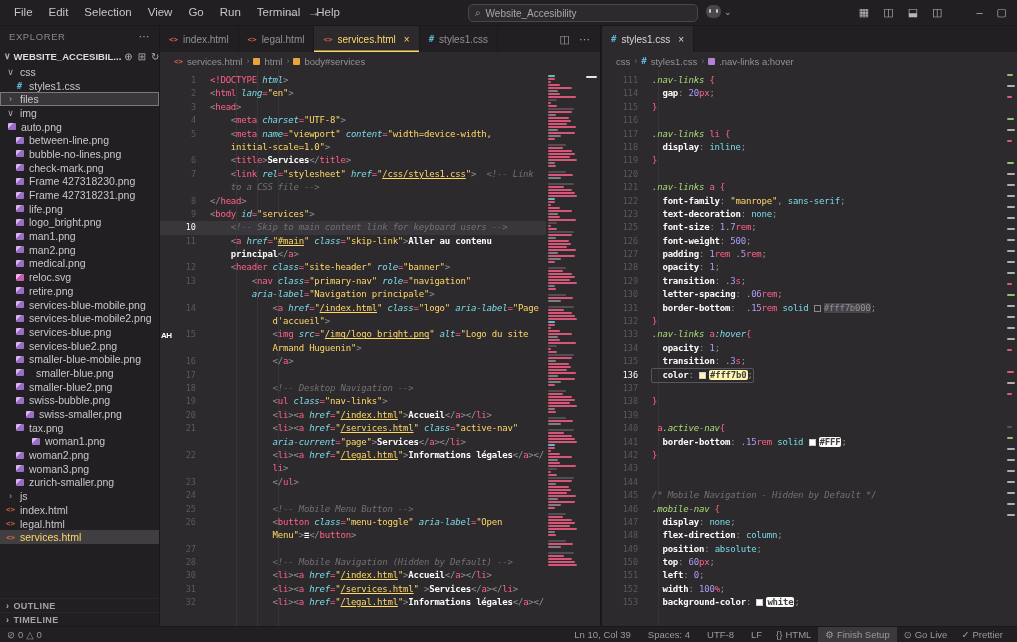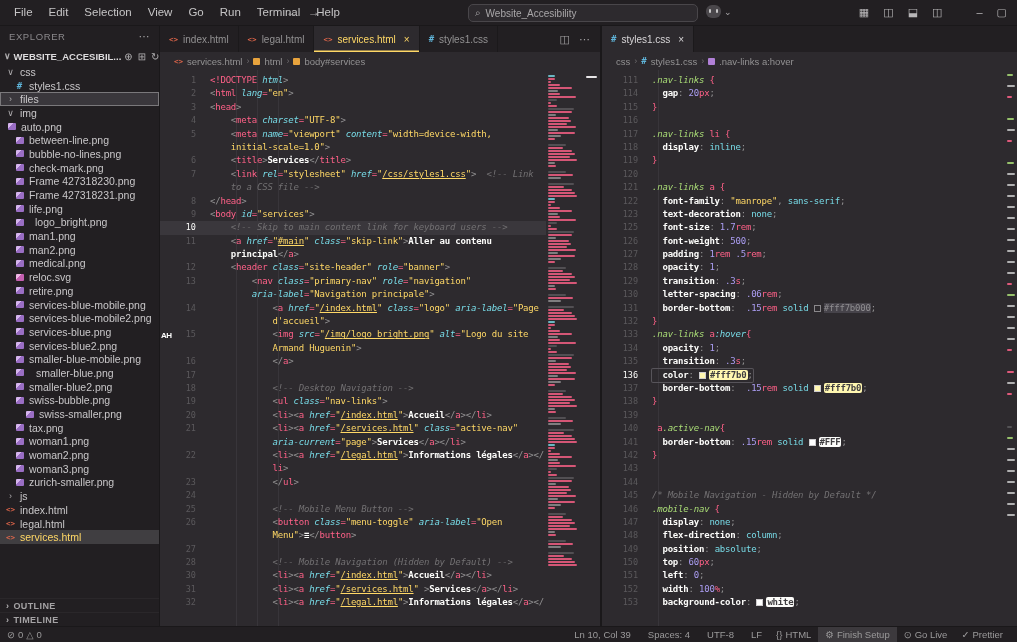--- a/index.html
+++ b/index.html
@@ -204,21 +204,21 @@
         <div class="titem" style="padding-left: 13px;">
           <span class="tic">
             <span class="imgbox"></span>
           </span>
           <span style="margin-left: 3px;">life.png</span>
         </div>
         <div class="titem" style="padding-left: 13px;">
           <span class="tic">
             <span class="imgbox"></span>
           </span>
-          <span style="margin-left: 9px;">logo_bright.png</span>
+          <span style="margin-left: 3px;">logo_bright.png</span>
         </div>
         <div class="titem" style="padding-left: 13px;">
           <span class="tic">
             <span class="imgbox"></span>
           </span>
           <span style="margin-left: 3px;">man1.png</span>
         </div>
         <div class="titem" style="padding-left: 13px;">
           <span class="tic">
             <span class="imgbox"></span>
@@ -296,21 +296,21 @@
             <span class="imgbox"></span>
           </span>
           <span style="margin-left: 3px;">swiss-smaller.png</span>
         </div>
         <div class="titem" style="padding-left: 13px;">
           <span class="tic">
             <span class="imgbox"></span>
           </span>
           <span style="margin-left: 3px;">tax.png</span>
         </div>
-        <div class="titem" style="padding-left: 13px;">
+        <div class="titem" style="padding-left: 29px;">
           <span class="tic">
             <span class="imgbox"></span>
           </span>
           <span style="margin-left: 3px;">woman1.png</span>
         </div>
         <div class="titem" style="padding-left: 13px;">
           <span class="tic">
             <span class="imgbox"></span>
           </span>
           <span style="margin-left: 3px;">woman2.png</span>
@@ -648,21 +648,21 @@
           <div class="crow"><span class="g">127</span><span class="c"><span class="tok-prop">  padding</span><span class="tok-pn">: </span><span class="tok-num">1</span><span class="tok-unit">rem</span><span class="tok-num"> .5</span><span class="tok-unit">rem</span><span class="tok-pn">;</span></span></div>
           <div class="crow"><span class="g">128</span><span class="c"><span class="tok-prop">  opacity</span><span class="tok-pn">: </span><span class="tok-num">1</span><span class="tok-pn">;</span></span></div>
           <div class="crow"><span class="g">129</span><span class="c"><span class="tok-prop">  transition</span><span class="tok-pn">: </span><span class="tok-num">.3</span><span class="tok-unit">s</span><span class="tok-pn">;</span></span></div>
           <div class="crow"><span class="g">130</span><span class="c"><span class="tok-prop">  letter-spacing</span><span class="tok-pn">: </span><span class="tok-num">.06</span><span class="tok-unit">rem</span><span class="tok-pn">;</span></span></div>
           <div class="crow"><span class="g">131</span><span class="c"><span class="tok-prop">  border-bottom</span><span class="tok-pn">:  </span><span class="tok-num">.15</span><span class="tok-unit">rem</span><span class="tok-val"> solid </span><span class="swatch tr"></span><span class="hlD">#fff7b000</span><span class="tok-pn">;</span></span></div>
           <div class="crow"><span class="g">132</span><span class="c"><span class="tok-brc">}</span></span></div>
           <div class="crow"><span class="g">133</span><span class="c"><span class="tok-sel">.nav-links</span><span class="tok-el"> a</span><span class="tok-pse">:hover</span><span class="tok-brc">{</span></span></div>
           <div class="crow"><span class="g">134</span><span class="c"><span class="tok-prop">  opacity</span><span class="tok-pn">: </span><span class="tok-num">1</span><span class="tok-pn">;</span></span></div>
           <div class="crow"><span class="g">135</span><span class="c"><span class="tok-prop">  transition</span><span class="tok-pn">: </span><span class="tok-num">.3</span><span class="tok-unit">s</span><span class="tok-pn">;</span></span></div>
           <div class="crow cur"><span class="g">136</span><span class="c"><span class="tok-prop">  color</span><span class="tok-pn">: </span><span class="swatch" style="background: rgb(255, 247, 176);"></span><span class="hlY">#fff7b0</span><span class="tok-pn">;</span></span></div>
-          <div class="crow"><span class="g">137</span><span class="c"><span class="tok-prop">  border-bottom</span><span class="tok-pn">:  </span><span class="tok-num">.15</span><span class="tok-unit">rem</span><span class="tok-val"> solid </span><span class="swatch" style="background: rgb(255, 247, 176);"></span><span class="hlY">#fff7b0</span><span class="tok-pn">;</span></span></div>
+          <div class="crow"><span class="g">137</span></div>
           <div class="crow"><span class="g">138</span><span class="c"><span class="tok-brc">}</span></span></div>
           <div class="crow"><span class="g">139</span><span class="c"></span></div>
           <div class="crow"><span class="g">140</span><span class="c"><span class="tok-el"> a</span><span class="tok-sel">.active-nav</span><span class="tok-brc">{</span></span></div>
           <div class="crow"><span class="g">141</span><span class="c"><span class="tok-prop">  border-bottom</span><span class="tok-pn">: </span><span class="tok-num">.15</span><span class="tok-unit">rem</span><span class="tok-val"> solid </span><span class="swatch" style="background: rgb(255, 255, 255);"></span><span class="hlW">#FFF</span><span class="tok-pn">;</span></span></div>
           <div class="crow"><span class="g">142</span><span class="c"><span class="tok-brc">}</span></span></div>
           <div class="crow"><span class="g">143</span><span class="c"></span></div>
           <div class="crow"><span class="g">144</span><span class="c"></span></div>
           <div class="crow"><span class="g">145</span><span class="c"><span class="tok-com">/* Mobile Navigation - Hidden by Default */</span></span></div>
           <div class="crow"><span class="g">146</span><span class="c"><span class="tok-sel">.mobile-nav</span><span class="tok-brc"> {</span></span></div>
           <div class="crow"><span class="g">147</span><span class="c"><span class="tok-prop">  display</span><span class="tok-pn">: </span><span class="tok-val">none</span><span class="tok-pn">;</span></span></div>

